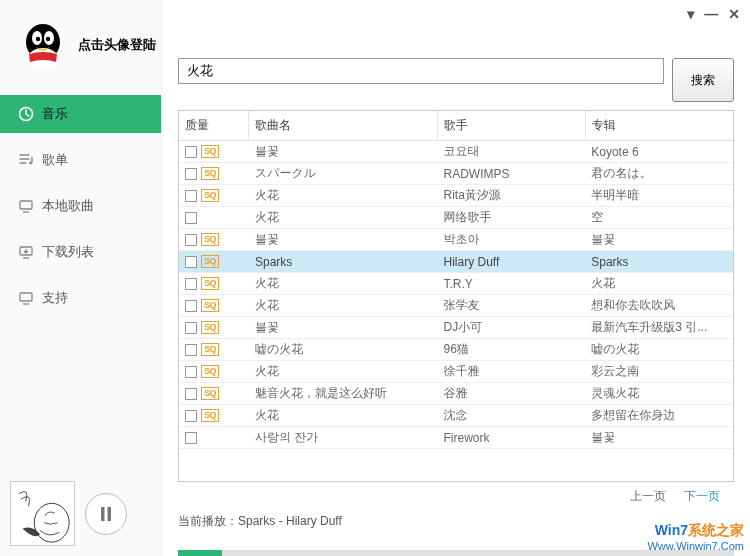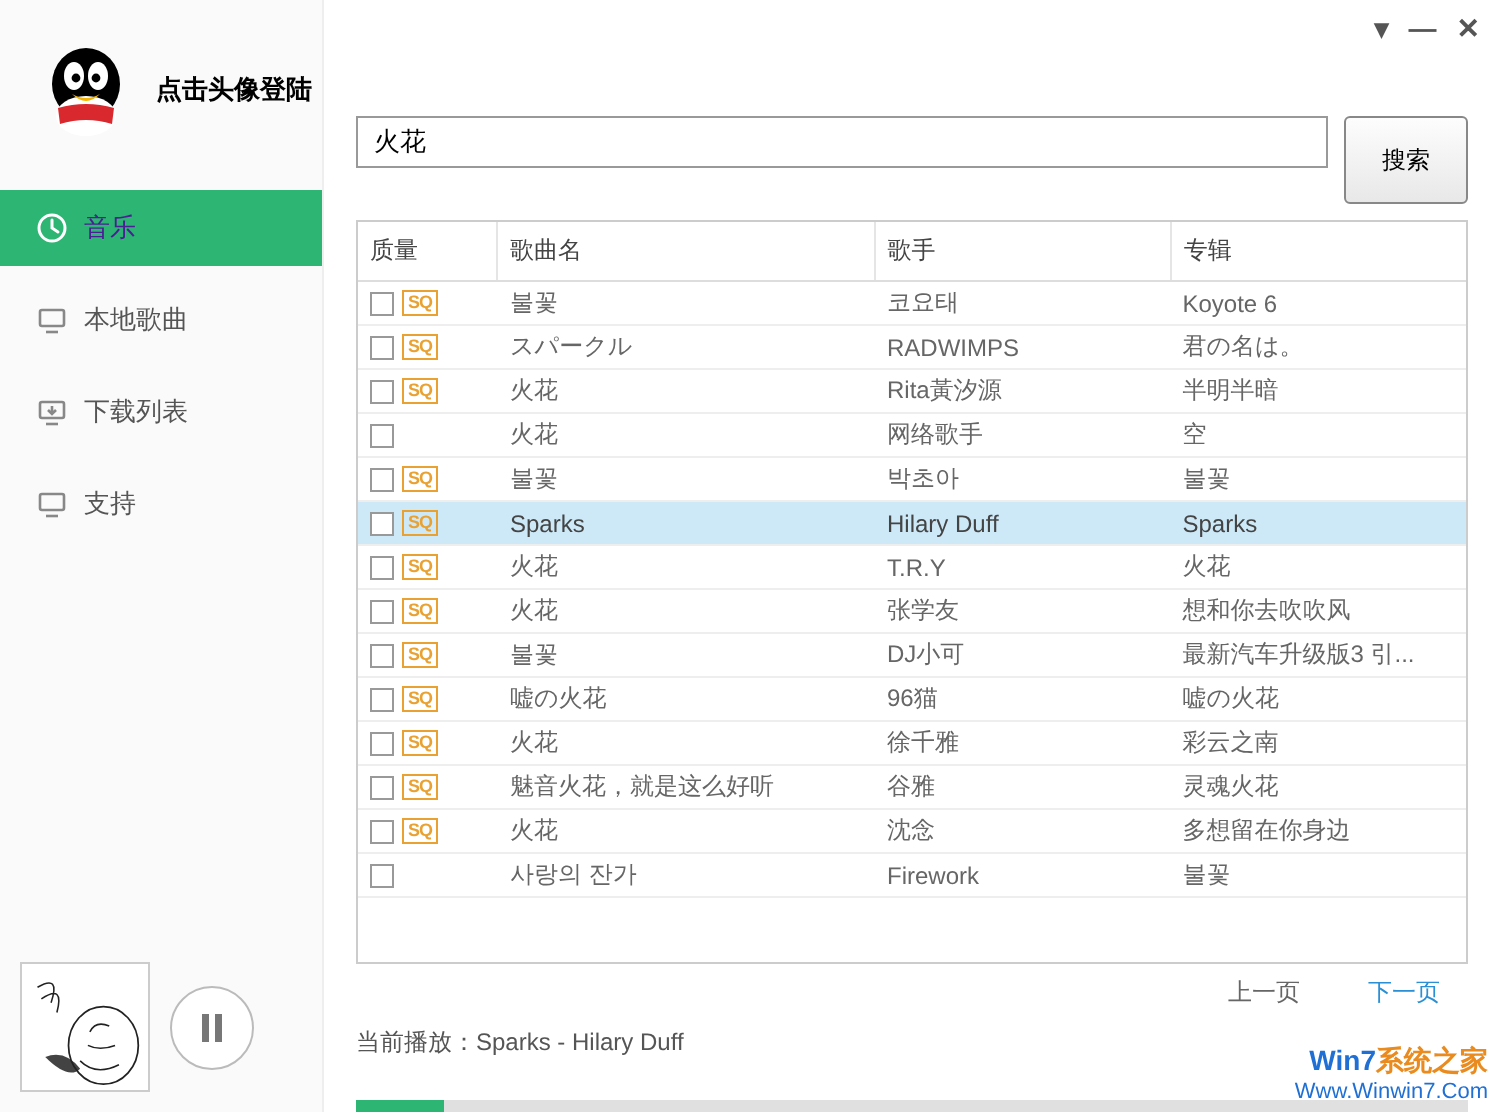--- a/index.html
+++ b/index.html
@@ -4,21 +4,21 @@
 <style>
 * { margin: 0; padding: 0; box-sizing: border-box; font-family: "Microsoft YaHei", "PingFang SC", sans-serif; }
 body { width: 750px; height: 556px; background: #fff; overflow: hidden; position: relative; }
 .window { display: flex; width: 100%; height: 100%; }
 .sidebar { width: 162px; background: #fafafa; border-right: 1px solid #eee; display: flex; flex-direction: column; }
 .avatar-area { padding: 20px 0 15px 18px; display: flex; align-items: center; gap: 10px; }
 .avatar-q { width: 50px; height: 50px; position: relative; }
 .login-text { font-size: 13px; color: #000; font-weight: bold; }
 .nav { margin-top: 10px; }
 .nav-item { display: flex; align-items: center; gap: 8px; padding: 10px 18px; font-size: 13px; color: #555; cursor: pointer; margin-bottom: 8px; }
-.nav-item.active { background: #2db574; color: #4c1d95; }
+.nav-item.active { background: #2db574; color: #0f172a; }
 .nav-icon { display: inline-block; width: 16px; height: 16px; position: relative; }
 .nav-icon svg { width: 16px; height: 16px; }
 .player { margin-top: auto; padding: 10px; display: flex; align-items: center; gap: 10px; }
 .album-art { width: 65px; height: 65px; border: 1px solid #ccc; background: #fff; position: relative; overflow: hidden; }
 .album-art svg { width: 100%; height: 100%; }
 .play-btn { width: 42px; height: 42px; border: 1px solid #bbb; border-radius: 50%; background: #fff; display: flex; align-items: center; justify-content: center; cursor: pointer; }
 .play-btn svg { width: 12px; height: 14px; }
 .main { flex: 1; display: flex; flex-direction: column; padding: 0; position: relative; }
 .window-controls { position: absolute; top: 6px; right: 10px; display: flex; gap: 10px; font-size: 14px; color: #555; }
 .window-controls span { cursor: pointer; font-weight: bold; }
@@ -34,21 +34,21 @@
 .col-artist { flex: 1; }
 .col-album { flex: 1; }
 .tbody { font-size: 12px; color: #666; overflow-y: auto; height: calc(100% - 26px); }
 .row { display: flex; align-items: center; border-bottom: 1px solid #eee; height: 22px; cursor: pointer; }
 .row.selected { background: #cde9f8; color: #444; }
 .row > div { padding: 2px 6px; white-space: nowrap; overflow: hidden; text-overflow: ellipsis; }
 .cell-qual { width: 70px; display: flex; align-items: center; gap: 4px; }
 .checkbox { width: 12px; height: 12px; border: 1px solid #999; background: #fff; flex-shrink: 0; }
 .sq-badge { border: 1px solid #e9a232; color: #e9a232; font-size: 9px; padding: 0 2px; line-height: 11px; font-weight: bold; letter-spacing: -0.5px; }
 .sq-badge.hidden { visibility: hidden; }
-.pager { margin: 6px 30px 4px; display: flex; justify-content: flex-end; gap: 34px; font-size: 12px; }
+.pager { margin: 6px 30px 4px; display: flex; justify-content: flex-end; gap: 18px; font-size: 12px; }
 .pager span { cursor: pointer; color: #666; }
 .pager .next { color: #2a8fd4; }
 .now-playing { margin: 4px 16px 18px; font-size: 12px; color: #555; }
 .progress { margin: 2px 16px 0; height: 6px; background: #e0e0e0; position: relative; }
 .progress-fill { height: 100%; background: #2db574; }
 .watermark { position: absolute; right: 6px; bottom: 4px; font-size: 11px; text-align: right; z-index: 5; }
 .wm1 { color: #e98b1e; font-weight: bold; font-size: 14px; }
 .wm1 .b { color: #1f6fd4; }
 .wm2 { color: #1f6fd4; }
 </style>
@@ -75,20 +75,28 @@
     <div class="nav">
       <div class="nav-item active">
         <span class="nav-icon"><svg viewBox="0 0 16 16">
               <circle cx="8" cy="8" r="6.5" fill="none" stroke="#fff" stroke-width="1.5"></circle>
               <path d="M8 4v4l3 2" stroke="#fff" stroke-width="1.5" fill="none" stroke-linecap="round"></path>
             </svg></span>
         <span>音乐</span>
       </div>
       <div class="nav-item">
         <span class="nav-icon"><svg viewBox="0 0 16 16">
+              <path d="M2 3h9M2 7h9M2 11h6" stroke="#888" stroke-width="1.5" stroke-linecap="round"></path>
+              <circle cx="12.5" cy="11" r="1.5" fill="#888"></circle>
+              <path d="M14 11V5" stroke="#888" stroke-width="1.5"></path>
+            </svg></span>
+        <span>歌单</span>
+      </div>
+      <div class="nav-item">
+        <span class="nav-icon"><svg viewBox="0 0 16 16">
               <rect x="2" y="3" width="12" height="8" rx="1" fill="none" stroke="#888" stroke-width="1.3"></rect>
               <path d="M5 14h6" stroke="#888" stroke-width="1.3"></path>
             </svg></span>
         <span>本地歌曲</span>
       </div>
       <div class="nav-item">
         <span class="nav-icon"><svg viewBox="0 0 16 16">
               <rect x="2" y="3" width="12" height="8" rx="1" fill="none" stroke="#888" stroke-width="1.3"></rect>
               <path d="M8 5v3M6 7l2 2 2-2" stroke="#888" stroke-width="1.3" fill="none"></path>
               <path d="M5 14h6" stroke="#888" stroke-width="1.3"></path>

